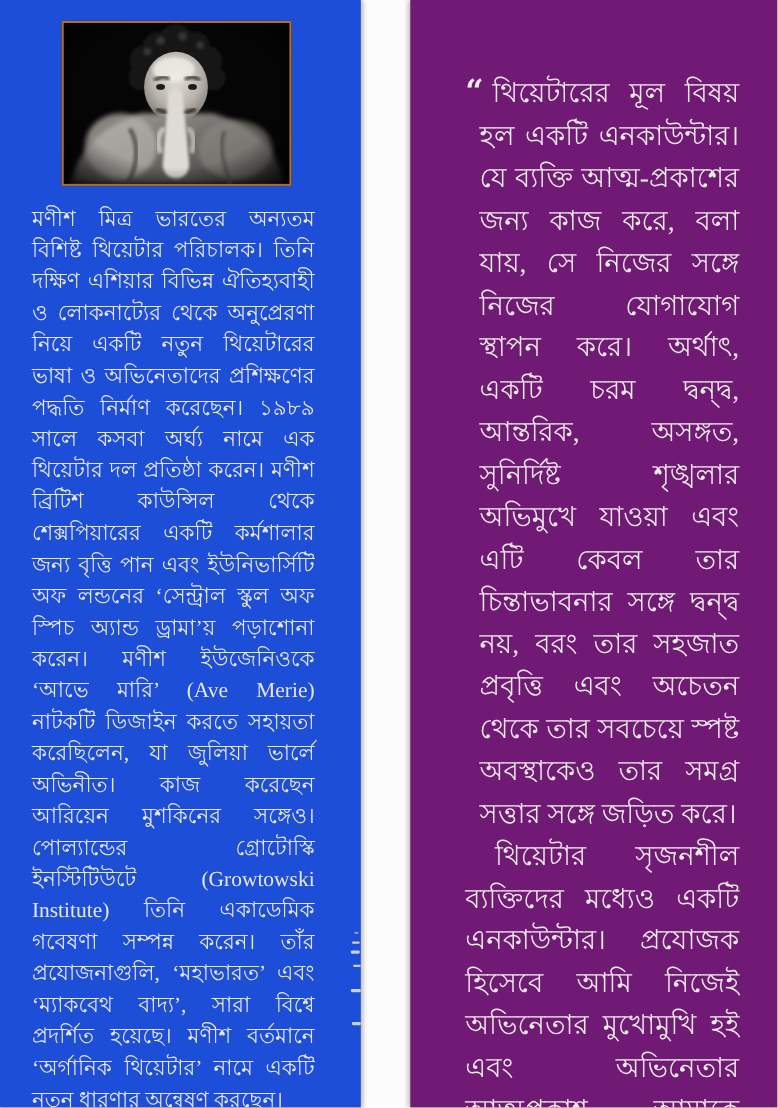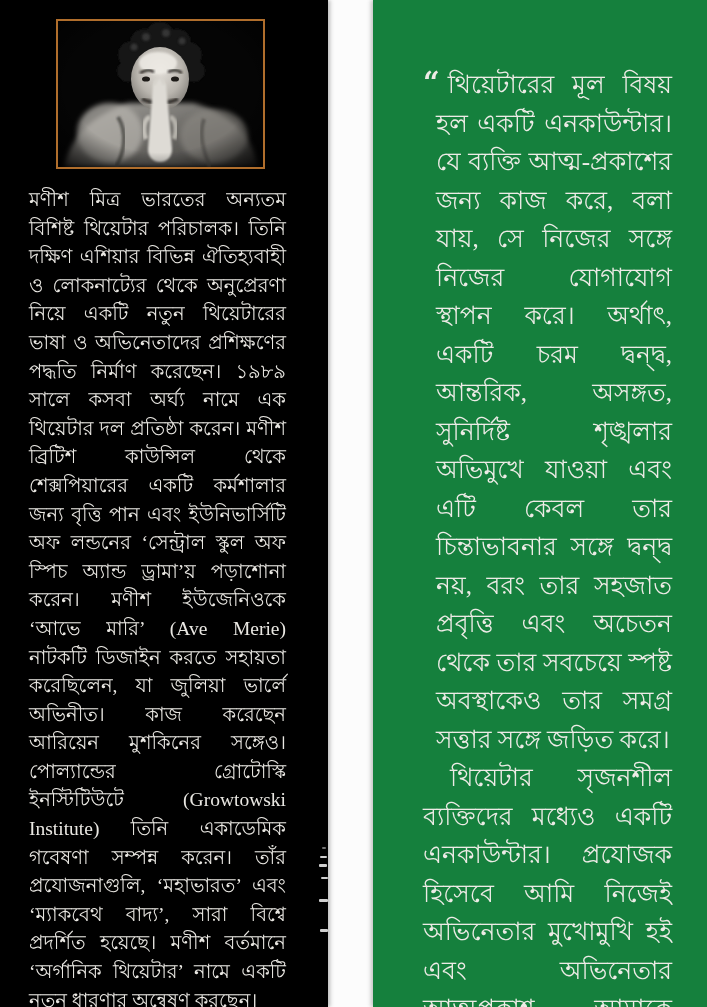--- a/index.html
+++ b/index.html
@@ -13,21 +13,21 @@
     height: 1007px;
     background: #fcfcfc;            
     overflow: hidden;
   }
 
   
   .page-left {
     position: absolute;
     left: 0; top: 0;
     width: 328px; height: 1007px;
-    background: #000000;
+    background: #1d4ed8;
     box-shadow: 2px 0 4px rgba(60,60,60,.35); 
   }
   .photo-frame {
     position: absolute;
     left: 56px; top: 19px;
     width: 209px; height: 150px;
     box-sizing: border-box;
     border: 2px solid #b06e2c;
     background: #000;
   }
@@ -51,21 +51,21 @@
   .a3 { left: 319px; top: 864px; width: 8px; height: 3px; }
   .a4 { left: 321px; top: 877px; width: 7px; height: 2px; }
   .a5 { left: 319px; top: 899px; width: 9px; height: 3px; }
   .a6 { left: 320px; top: 929px; width: 8px; height: 3px; }
 
   
   .page-right {
     position: absolute;
     left: 373px; top: 0;
     width: 334px; height: 1007px;
-    background: #15803d;
+    background: #701a75;
     box-shadow: -2px 0 4px rgba(60,60,60,.3);
   }
   .quote-block {
     position: absolute;
     left: 50px; top: 64px;
     width: 249px;
     color: #edebe6;
     font-size: 25px;
     line-height: 38.5px;
     text-align: justify;

